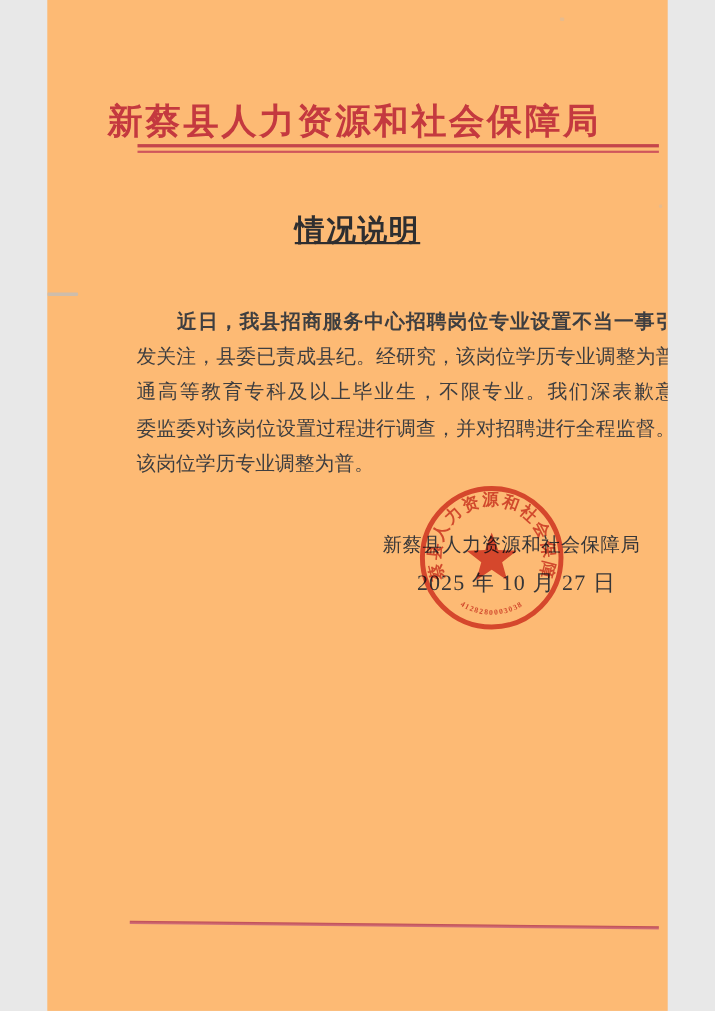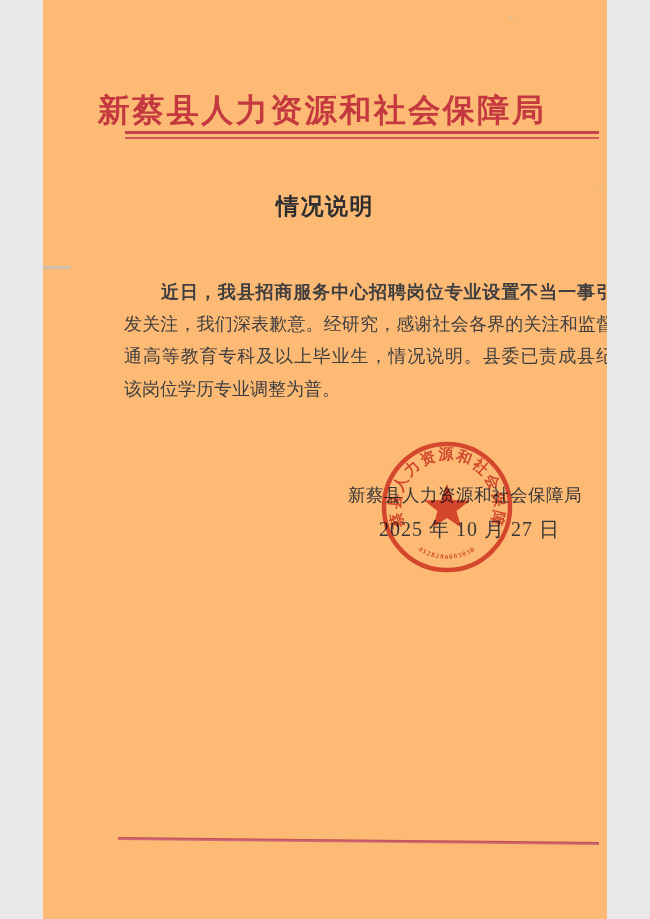--- a/index.html
+++ b/index.html
@@ -15,22 +15,22 @@
     letter-spacing:2.5px; color:#c4393f; white-space:nowrap;
   }
   .letterhead-rule{
     position:absolute; left:82px; top:131px; width:474px; height:8px;
     box-sizing:border-box;
     border-top:3px solid #c5454b; border-bottom:2px solid #cf565c;
   }
   
   .doc-title{
     position:absolute; top:191px; left:0; right:0; margin:0;
-    text-align:center; font-size:23px; font-weight:bold;
-    letter-spacing:1.5px; color:#2e2e30;
+    text-align:center; font-size:27px; font-weight:bold;
+    letter-spacing:1.5px; color:#2e2e30;text-decoration:underline;
   }
   
   .body-block{
     position:absolute; left:81px; top:276px; width:490px;
     font-size:18px; line-height:32.2px; color:#3e3e40;
   }
   .bline{
     height:32.2px; overflow:hidden;
     text-align:justify; text-align-last:justify;
   }
@@ -69,22 +69,23 @@
 <div class="page">
 
   <div class="letterhead">新蔡县人力资源和社会保障局</div>
 
   <div class="letterhead-rule"></div>
 
   <h1 class="doc-title">情况说明</h1>
 
   <div class="body-block">
     <div class="bline first">近日，我县招商服务中心招聘岗位专业设置不当一事引</div>
-    <div class="bline">发关注，我们深表歉意。经研究，感谢社会各界的关注和监督</div>
-    <div class="bline">通高等教育专科及以上毕业生，情况说明。县委已责成县纪</div>
+    <div class="bline">发关注，县委已责成县纪。经研究，该岗位学历专业调整为普</div>
+    <div class="bline">通高等教育专科及以上毕业生，不限专业。我们深表歉意</div>
+    <div class="bline">委监委对该岗位设置过程进行调查，并对招聘进行全程监督。</div>
     <div class="bline last">该岗位学历专业调整为普。</div>
   </div>
 
   <div class="signature">新蔡县人力资源和社会保障局</div>
 
   <div class="sig-date">2025 年 10 月 27 日</div>
 
   <svg class="seal" viewBox="0 0 134 134" xmlns="http://www.w3.org/2000/svg">
     <defs>
       <path id="sealTopArc" d="M 23,83 A 47,47 0 1 1 111,83" fill="none"></path>

